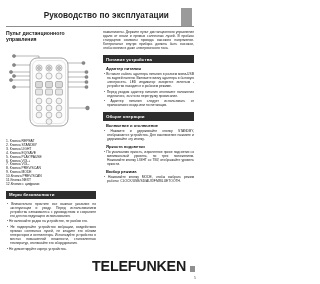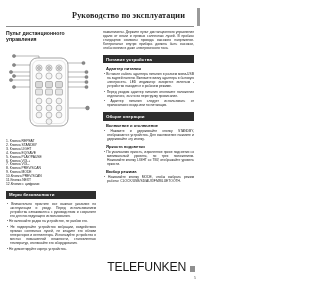--- a/index.html
+++ b/index.html
@@ -7,21 +7,21 @@
     width:200px;height:284px;overflow:hidden;
     background:#ffffff;
     font-family:"Liberation Sans","DejaVu Sans",sans-serif;
     color:#1a1a1a;
     position:relative;
   }
   .page{position:relative;width:200px;height:284px;box-sizing:border-box;}
 
   
   .header{
-    position:absolute;left:16px;top:0;width:200px;height:26px;font-family:Liberation Serif, serif;
+    position:absolute;left:0;top:0;width:200px;height:26px;
   }
   .header-title{
     position:absolute;right:31px;top:11px;
     font-size:8.2px;font-weight:bold;letter-spacing:.1px;
     color:#222;white-space:nowrap;
   }
   .header-tab{
     position:absolute;right:8px;top:8px;width:11px;height:18px;
     background:#9a9a9a;
   }
@@ -72,21 +72,21 @@
   p.bullet{
     font-size:3.35px;line-height:4.05px;color:#242424;
     margin:0 0 1.6px 0;text-align:justify;
     padding-left:4px;text-indent:-3px;
   }
   p.bullet::before{content:"• ";}
 
   
   .footer-logo{
     position:absolute;right:15px;bottom:10px;
-    font-size:12px;font-weight:normal;letter-spacing:-.2px;
+    font-size:14px;font-weight:bold;letter-spacing:-.2px;
     color:#1c1c1c;font-family:"Liberation Sans",sans-serif;
     transform:scaleX(1.02);
     margin-top:9px;
   }
   .footer-mark{
     position:absolute;right:5px;bottom:12px;
     width:5px;height:6px;background:#8f8f8f;
   }
   .footer-page{
     position:absolute;right:4px;bottom:4px;

